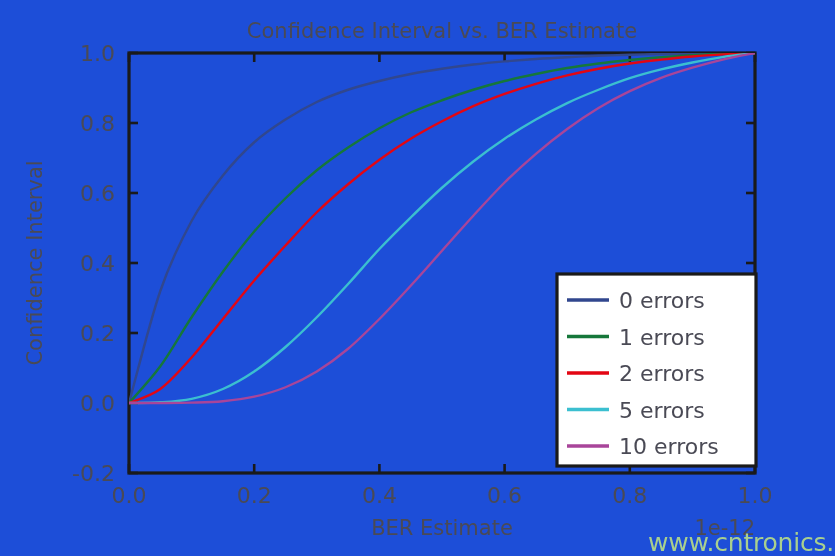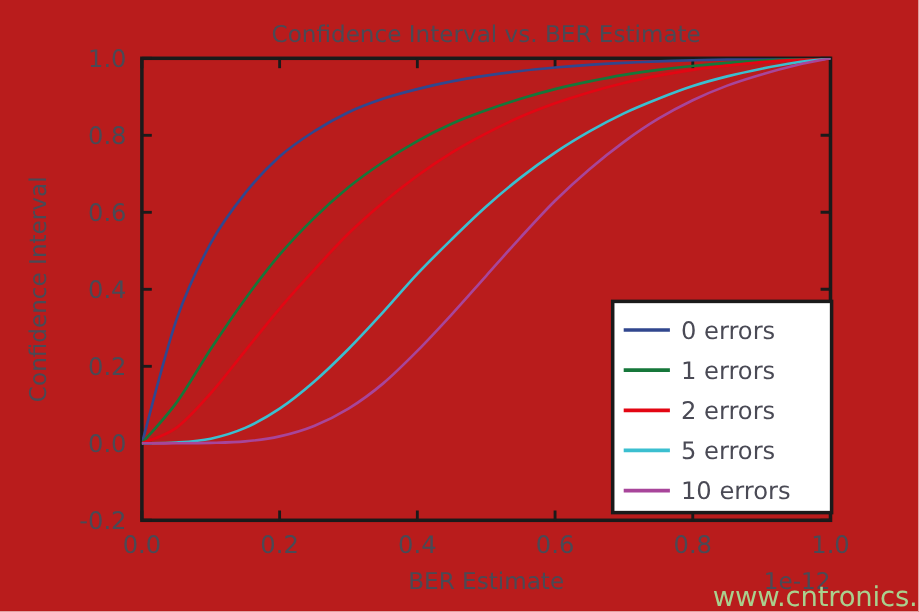--- a/index.html
+++ b/index.html
@@ -12,21 +12,21 @@
     height: 556px;
     overflow: hidden;
     font-family: "DejaVu Sans", sans-serif;
     position: relative;
   }
   #figure {
     position: absolute;
     left: 0; top: 0;
     width: 835px;
     height: 556px;
-    background: #b91c1c;
+    background: #1d4ed8;
   }
   #plot-svg {
     position: absolute;
     left: 0; top: 0;
   }
   .watermark {
     position: absolute;
     left: 648px;
     top: 528px;
     font-family: "DejaVu Sans", sans-serif;

